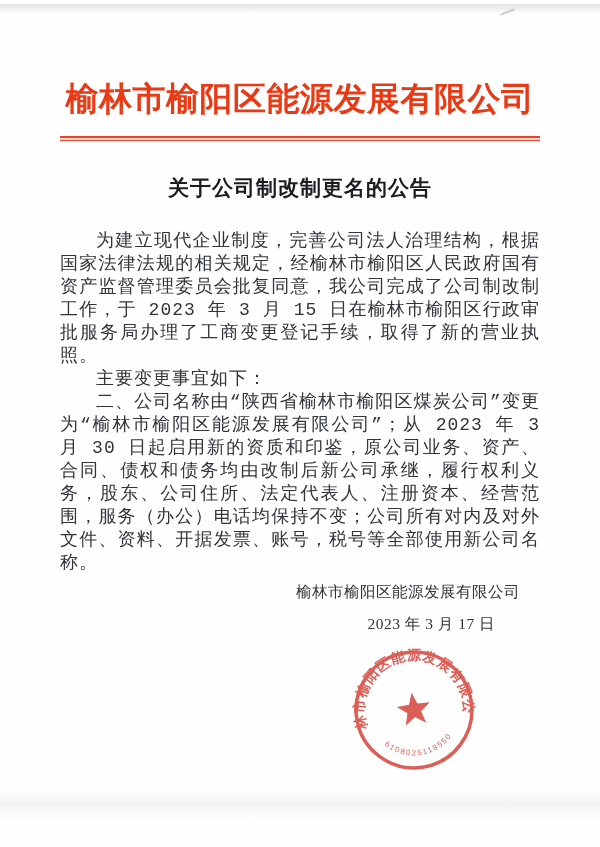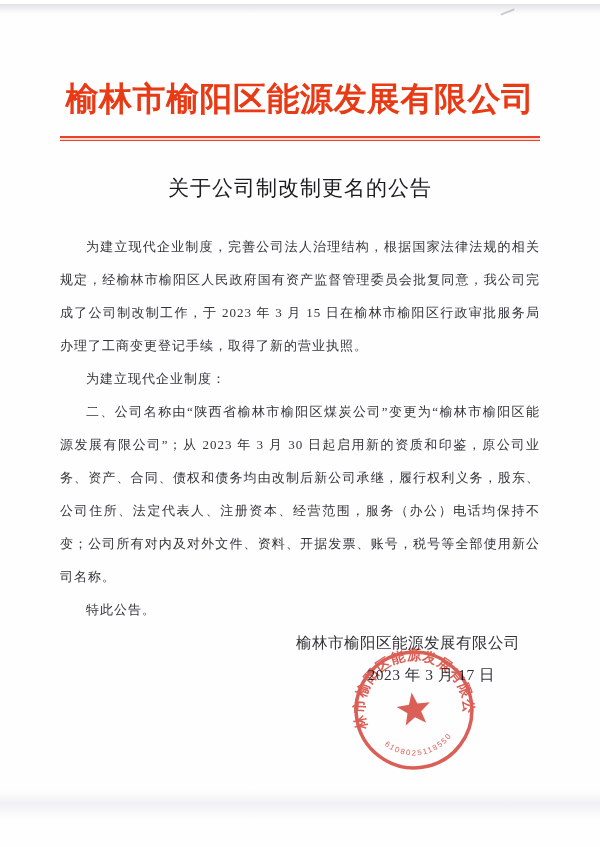--- a/index.html
+++ b/index.html
@@ -45,32 +45,33 @@
     height: 5px;
     border-top: 2.5px solid #e8432a;
     border-bottom: 1.5px solid #e8432a;
     background: #fbd9cf;
     box-sizing: border-box;
   }
   .doc-title {
     margin: 33px 0 0 0;
     text-align: center;
     font-family: "Liberation Sans", "DejaVu Sans", sans-serif;
-    font-weight: 400;
+    font-weight: 700;
     font-size: 21px;
     letter-spacing: 1px;
     color: #1c1c20;
   }
   .doc-body {
     margin: 28px 60px 0 60px;
-    font-size: 13px;
-    line-height: 33px;
+    font-size: 18px;
+    line-height: 23px;
     letter-spacing: 1px;
     text-align: justify;
     text-justify: inter-ideograph;
+    font-family: Liberation Mono, monospace;
   }
   .doc-body p {
     margin: 0;
     text-indent: 2em;
     text-align-last: left;
   }
   .signature {
     position: relative;
     margin: 5px 80px 0 0;
     text-align: right;
@@ -107,23 +108,22 @@
   <div class="scan-mark"></div>
 
   <div class="letterhead">榆林市榆阳区能源发展有限公司</div>
 
   <div class="red-rule"></div>
 
   <h1 class="doc-title">关于公司制改制更名的公告</h1>
 
   <div class="doc-body">
     <p>为建立现代企业制度，完善公司法人治理结构，根据国家法律法规的相关规定，经榆林市榆阳区人民政府国有资产监督管理委员会批复同意，我公司完成了公司制改制工作，于 2023 年 3 月 15 日在榆林市榆阳区行政审批服务局办理了工商变更登记手续，取得了新的营业执照。</p>
-    <p>为建立现代企业制度：</p>
+    <p>主要变更事宜如下：</p>
     <p>二、公司名称由“陕西省榆林市榆阳区煤炭公司”变更为“榆林市榆阳区能源发展有限公司”；从 2023 年 3 月 30 日起启用新的资质和印鉴，原公司业务、资产、合同、债权和债务均由改制后新公司承继，履行权利义务，股东、公司住所、法定代表人、注册资本、经营范围，服务（办公）电话均保持不变；公司所有对内及对外文件、资料、开据发票、账号，税号等全部使用新公司名称。</p>
-    <p>特此公告。</p>
   </div>
 
   <div class="signature">
     <div class="sig-company">榆林市榆阳区能源发展有限公司</div>
     <div class="sig-date">2023 年 3 月 17 日</div>
   </div>
 
   <svg class="seal" viewBox="0 0 120 120" aria-hidden="true">
     <defs>
       <path id="sealArcTop" d="M 13,72 A 48.5,48.5 0 1 1 107,72" fill="none"></path>

